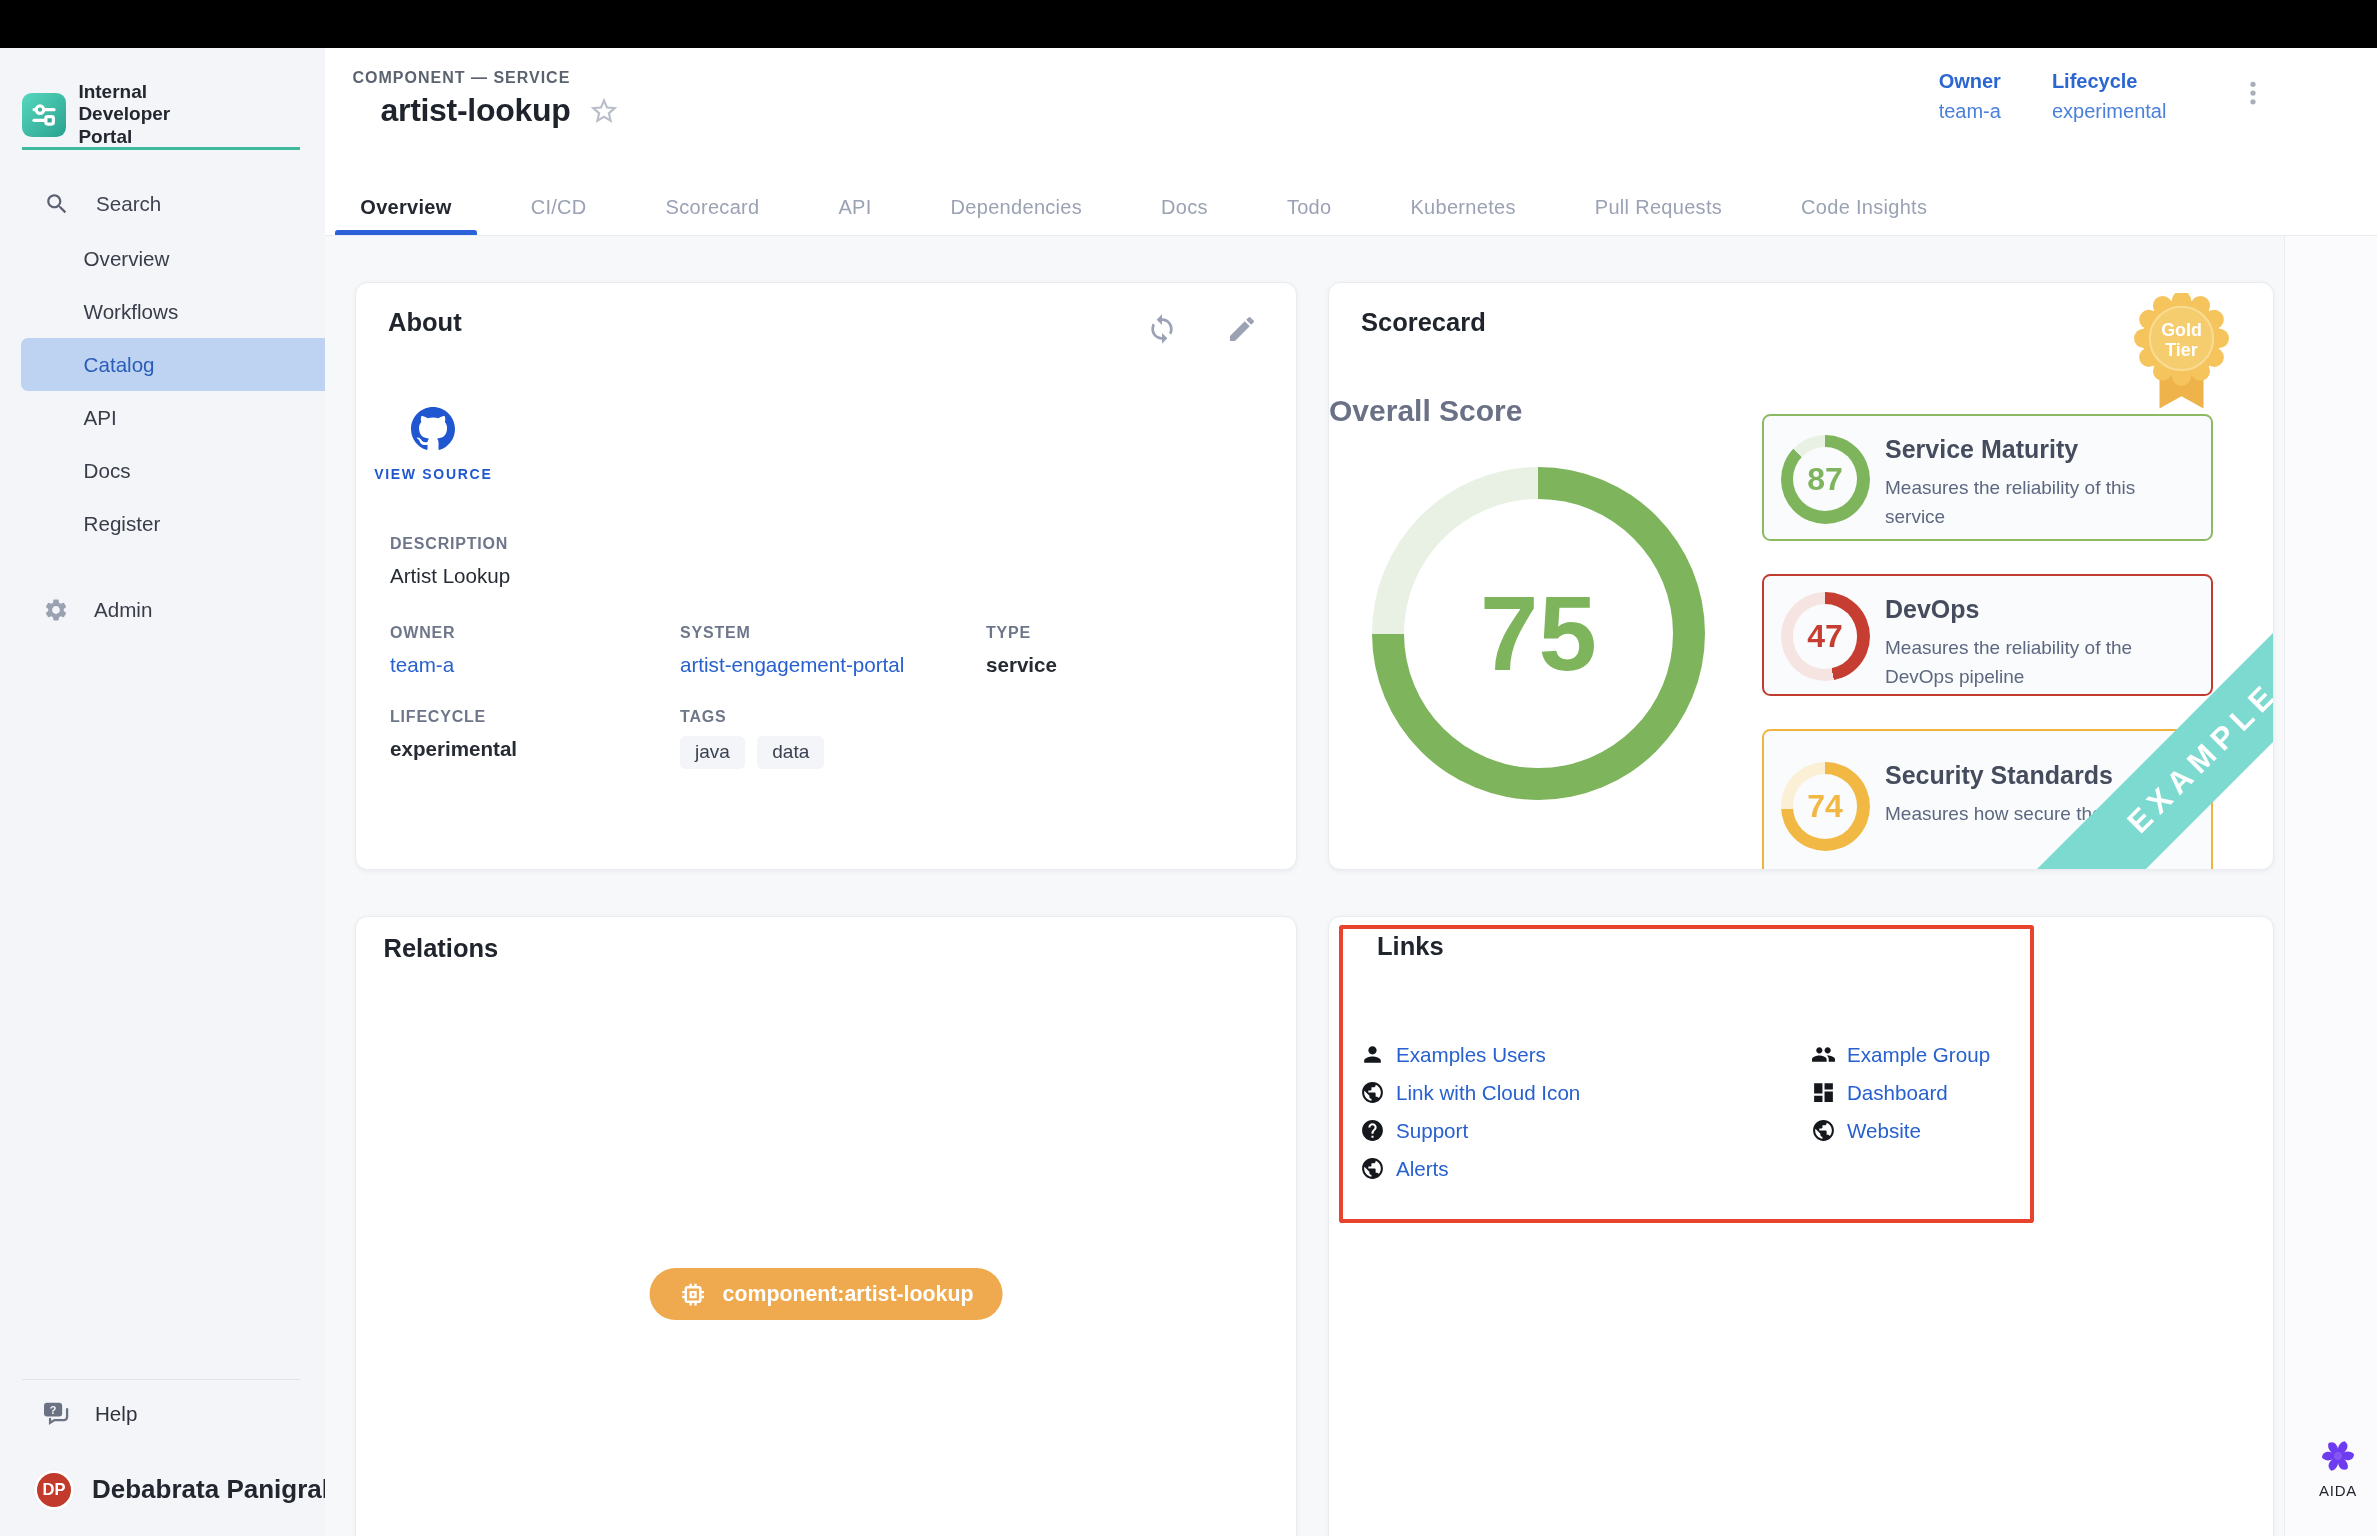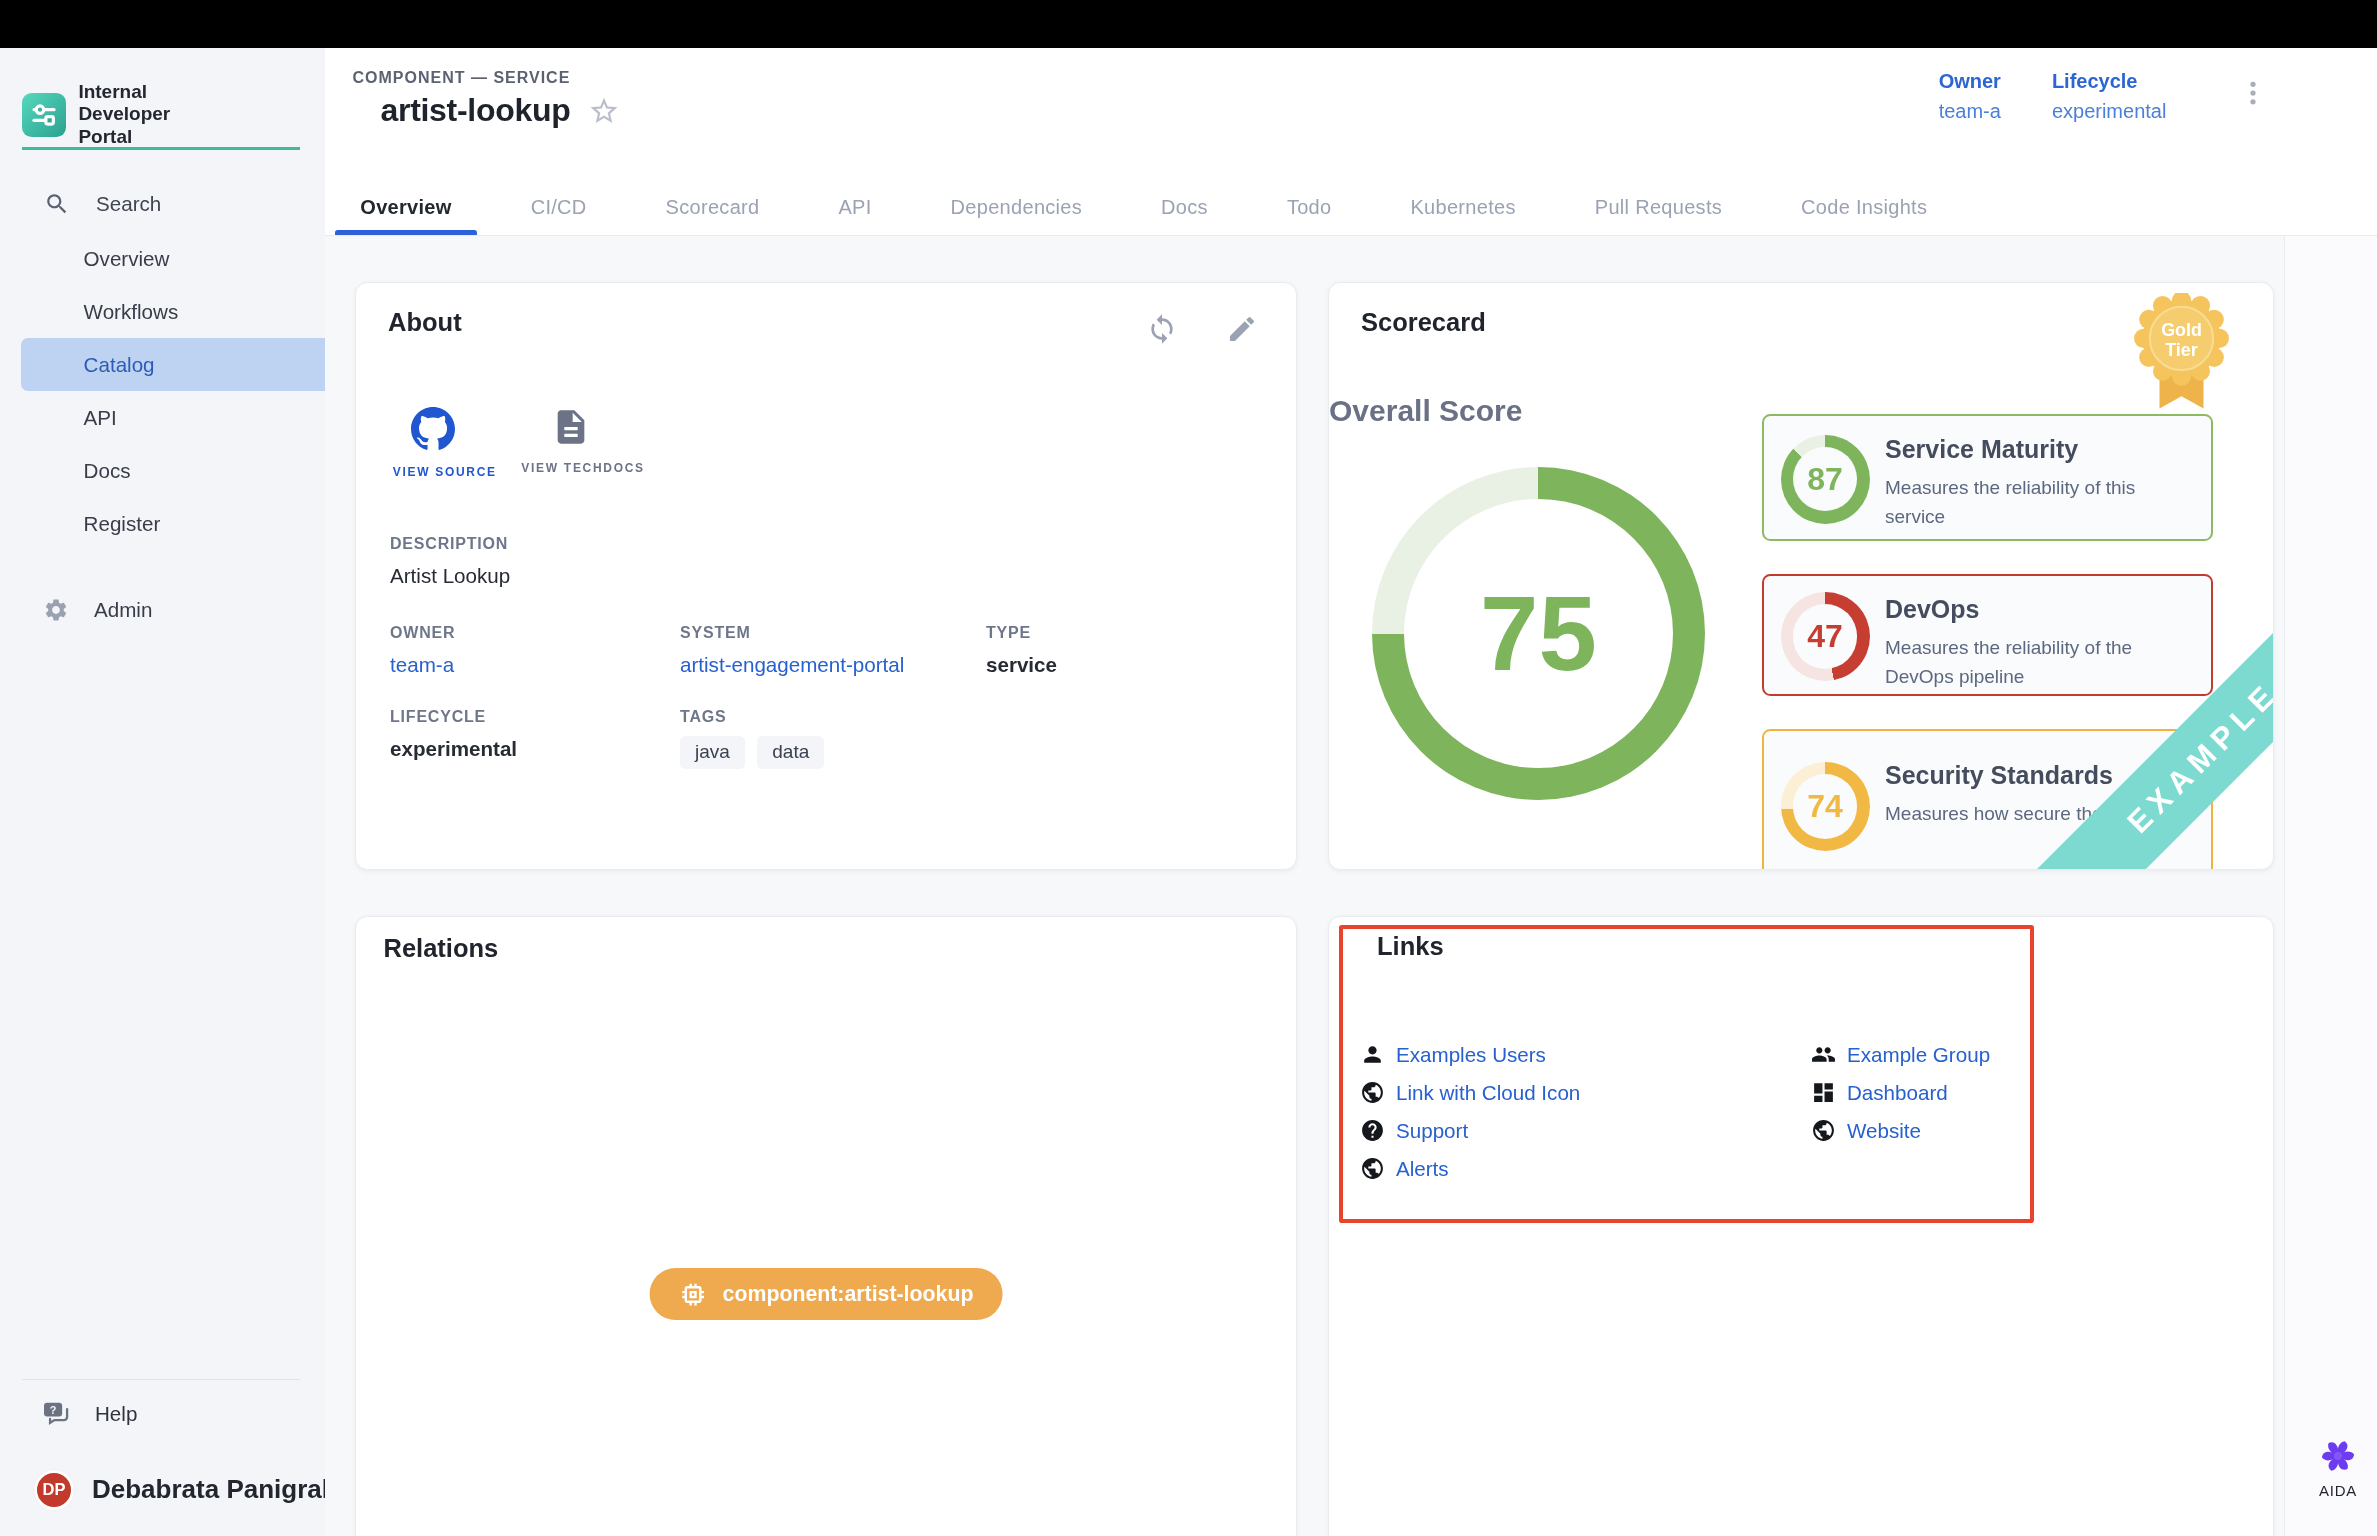--- a/index.html
+++ b/index.html
@@ -49,21 +49,21 @@
 
   .card { position:absolute; background:#fff; border:1.4px solid #e9ebef; border-radius:12.4px; box-shadow:0 1.4px 5.5px rgba(16,24,40,.05); }
   .card-title { position:absolute; top:25px; left:32px; font-size:25.5px; font-weight:700; color:#20242d; }
 
   
   #about { left:30px; top:234px; width:942px; height:588px; }
   .about-actions { position:absolute; top:30px; right:38px; display:flex; gap:48px; color:#9aa2b4; }
   .about-actions svg { cursor:pointer; }
   .about-links { position:absolute; top:124px; left:13.8px; display:flex; }
   .alink { width:127px; text-align:center; cursor:pointer; }
-  .alink .lbl { font-size:12px; font-weight:700; letter-spacing:1.7px; line-height:1.6; margin-top:9.6px;text-align:right; }
+  .alink .lbl { font-size:14px; font-weight:700; letter-spacing:1.7px; line-height:1.6; margin-top:9.6px; }
   .alink.src { color:#2057d0; }
   .alink.tdoc { width:148px; color:#6c7387; }
   .about-fields { position:absolute; top:252px; left:34px; right:34px; height:289px; }
   .fld { position:absolute; }
   .f-label { font-size:16px; font-weight:700; letter-spacing:0.8px; color:#6e7689; }
   .f-value { font-size:20.6px; color:#272b34; margin-top:11px; }
   .f-link { color:#2760cf; cursor:pointer; }
   .f-bold { font-weight:700; }
   .fld.f-desc { top:0; left:0; }
   .fld.f-owner { top:89px; left:0; }
@@ -302,26 +302,20 @@
           <use href="#i-pencil"></use>
         </svg>
     </div>
     <div class="about-links">
       <div class="alink src">
         <svg width="44" height="44" viewBox="0 0 16 16" fill="currentColor">
             <use href="#i-github"></use>
           </svg>
         <div class="lbl">VIEW SOURCE</div>
       </div>
-      <div class="alink tdoc">
-        <svg width="40" height="40" viewBox="0 0 24 24" fill="currentColor">
-            <use href="#i-doc"></use>
-          </svg>
-        <div class="lbl">VIEW TECHDOCS</div>
-      </div>
     </div>
     <div class="about-fields">
       <div class="fld f-desc">
         <div class="f-label">DESCRIPTION</div>
         <div class="f-value">Artist Lookup</div>
       </div>
       <div class="fld f-owner">
         <div class="f-label">OWNER</div>
         <div class="f-value f-link">team-a</div>
       </div>

